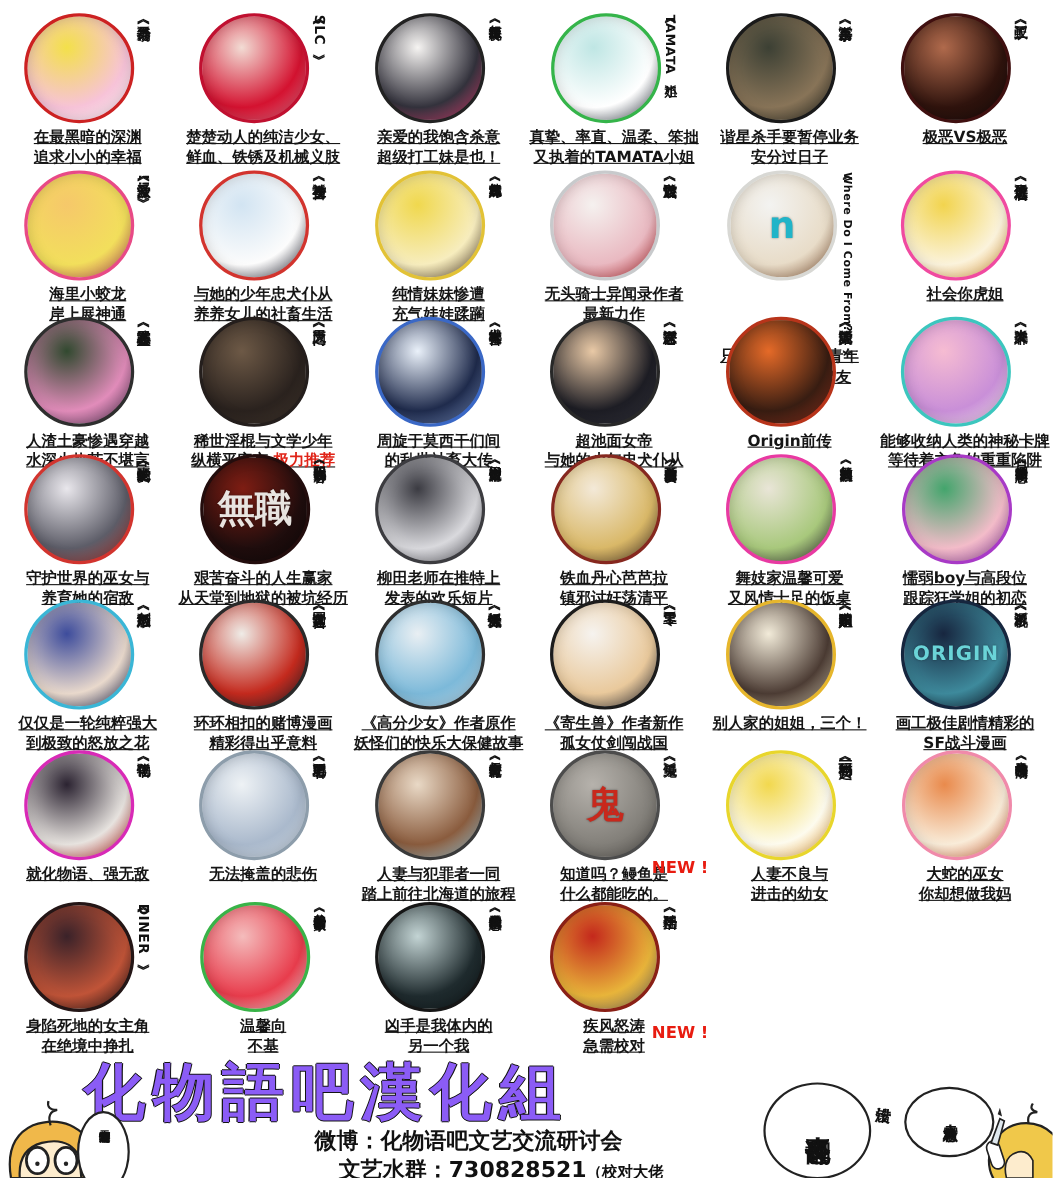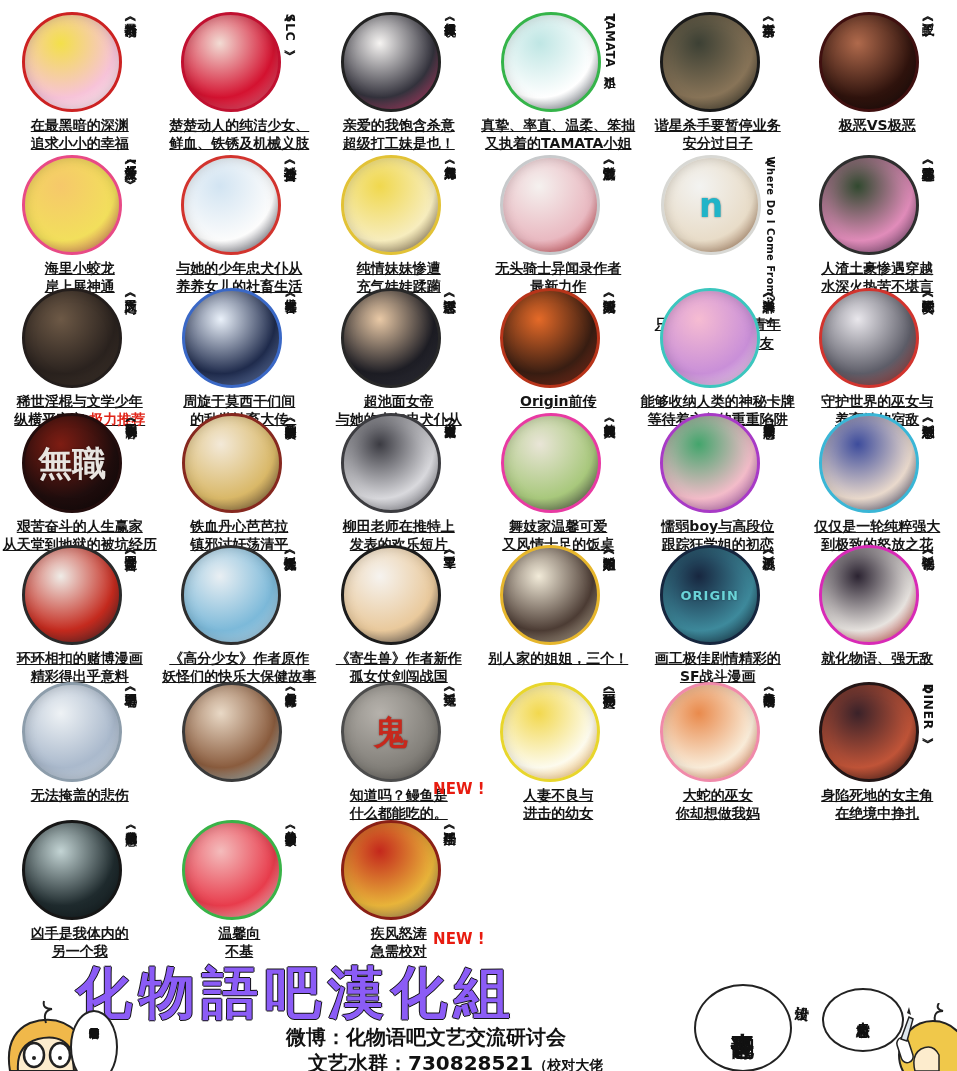--- a/index.html
+++ b/index.html
@@ -14,21 +14,21 @@
     padding-top:12px;
   }
   .cell{position:relative;display:flex;flex-direction:column;align-items:center;overflow:visible;}
   .cell-top{display:flex;align-items:flex-start;}
   .avatar{
     width:94px;height:94px;border-radius:50%;border:3px solid #222;flex:none;
     display:flex;align-items:center;justify-content:center;overflow:hidden;
     box-shadow:inset 0 0 12px rgba(0,0,0,.18);
   }
   .avatar-text{font-weight:bold;text-shadow:0 0 2px rgba(0,0,0,.45);line-height:1;}
-  .at-2{font-size:34px;} .at-4{font-size:21px;} .at-long{font-size:13px;letter-spacing:1px;}
+  .at-2{font-size:34px;} .at-4{font-size:21px;} .at-long{font-size:18px;letter-spacing:1px;}
   .vtitle{
     writing-mode:vertical-rl;text-orientation:mixed;
     font-weight:bold;font-size:12.5px;line-height:1.05;letter-spacing:.5px;
     margin-left:3px;margin-top:1px;white-space:nowrap;color:#111;
   }
   .vtitle.small{font-size:11.5px;}
   .vtitle.xsmall{font-size:10px;}
   .desc{
     margin-top:4px;display:flex;flex-direction:column;align-items:center;
     font-weight:bold;font-size:14px;line-height:1.3;color:#151515;text-align:right;text-decoration:underline;
@@ -184,20 +184,29 @@
           <span class="avatar-text at-2" style="color: rgb(32, 180, 200);">n</span>
         </div>
       <div class="vtitle xsmall">《Where Do I Come From?~》</div>
     </div>
     <div class="desc">
         <span class="dline">只会模仿他人的青年</span>
         <span class="dline">与他的黑社会挚友</span>
       </div>
   </div>
 
+  <div class="cell">
+    <div class="cell-top">
+      <div class="avatar" style="border-color: rgb(240, 74, 160); background: radial-gradient(circle at 38% 30%, rgb(242, 212, 78) 0%, rgb(251, 243, 220) 62%, rgb(232, 162, 62) 100%);"></div>
+      <div class="vtitle">《虎子悠着点》</div>
+    </div>
+    <div class="desc">
+        <span class="dline">社会你虎姐</span>
+      </div>
+  </div>
 
   <div class="cell">
     <div class="cell-top">
       <div class="avatar" style="border-color: rgb(46, 46, 46); background: radial-gradient(circle at 38% 30%, rgb(49, 73, 47) 0%, rgb(225, 140, 186) 62%, rgb(75, 50, 80) 100%);"></div>
       <div class="vtitle">《迷宫黑心企业》</div>
     </div>
     <div class="desc">
         <span class="dline">人渣土豪惨遇穿越</span>
         <span class="dline">水深火热苦不堪言</span>
       </div>
@@ -277,37 +286,37 @@
       <div class="vtitle small">《无职强制收容所》</div>
     </div>
     <div class="desc">
         <span class="dline">艰苦奋斗的人生赢家</span>
         <span class="dline">从天堂到地狱的被坑经历</span>
       </div>
   </div>
 
   <div class="cell">
     <div class="cell-top">
+      <div class="avatar" style="border-color: rgb(60, 60, 64); background: radial-gradient(circle at 38% 30%, rgb(59, 59, 66) 0%, rgb(217, 217, 221) 62%, rgb(87, 87, 95) 100%);"></div>
+      <div class="vtitle small">《柳田史太短篇集》</div>
+    </div>
+    <div class="desc">
+        <span class="dline">柳田老师在推特上</span>
+        <span class="dline">发表的欢乐短片</span>
+      </div>
+  </div>
+
+  <div class="cell">
+    <div class="cell-top">
       <div class="avatar" style="border-color: rgb(134, 40, 31); background: radial-gradient(circle at 38% 30%, rgb(243, 233, 216) 0%, rgb(217, 184, 104) 62%, rgb(74, 52, 38) 100%);"></div>
       <div class="vtitle small">《宫廷画家的缤纷留白》</div>
     </div>
     <div class="desc">
         <span class="dline">铁血丹心芭芭拉</span>
         <span class="dline">镇邪讨奸荡清平</span>
-      </div>
-  </div>
-
-  <div class="cell">
-    <div class="cell-top">
-      <div class="avatar" style="border-color: rgb(60, 60, 64); background: radial-gradient(circle at 38% 30%, rgb(59, 59, 66) 0%, rgb(217, 217, 221) 62%, rgb(87, 87, 95) 100%);"></div>
-      <div class="vtitle small">《柳田史太短篇集》</div>
-    </div>
-    <div class="desc">
-        <span class="dline">柳田老师在推特上</span>
-        <span class="dline">发表的欢乐短片</span>
       </div>
   </div>
 
   <div class="cell">
     <div class="cell-top">
       <div class="avatar" style="border-color: rgb(232, 58, 162); background: radial-gradient(circle at 38% 30%, rgb(233, 229, 215) 0%, rgb(168, 200, 124) 62%, rgb(44, 44, 49) 100%);"></div>
       <div class="vtitle small">《舞妓家的料理人》</div>
     </div>
     <div class="desc">
         <span class="dline">舞妓家温馨可爱</span>
@@ -411,20 +420,24 @@
     <div class="desc">
         <span class="dline">无法掩盖的悲伤</span>
       </div>
   </div>
 
   <div class="cell">
     <div class="cell-top">
       <div class="avatar" style="border-color: rgb(58, 58, 58); background: radial-gradient(circle at 38% 30%, rgb(233, 217, 198) 0%, rgb(138, 92, 62) 62%, rgb(169, 217, 233) 100%);"></div>
       <div class="vtitle small">《与雪女向蟹北行》</div>
     </div>
+    <div class="desc">
+        <span class="dline">人妻与犯罪者一同</span>
+        <span class="dline">踏上前往北海道的旅程</span>
+      </div>
   </div>
 
   <div class="cell">
     <div class="cell-top">
       <div class="avatar" style="border-color: rgb(76, 76, 76); background: radial-gradient(circle at 38% 30%, rgb(182, 178, 172) 0%, rgb(131, 128, 122) 62%, rgb(85, 82, 78) 100%);">
           <span class="avatar-text at-2" style="color: rgb(200, 40, 28);">鬼</span>
         </div>
       <div class="vtitle">《鳗鬼》</div>
     </div>
     <div class="desc">
@@ -462,37 +475,37 @@
       <div class="vtitle">《DINER》</div>
     </div>
     <div class="desc">
         <span class="dline">身陷死地的女主角</span>
         <span class="dline">在绝境中挣扎</span>
       </div>
   </div>
 
   <div class="cell">
     <div class="cell-top">
+      <div class="avatar" style="border-color: rgb(57, 179, 72); background: radial-gradient(circle at 38% 30%, rgb(244, 188, 188) 0%, rgb(232, 60, 76) 62%, rgb(251, 233, 233) 100%);"></div>
+      <div class="vtitle small">《爸爸和老爹的家常饭》</div>
+    </div>
+    <div class="desc">
+        <span class="dline">温馨向</span>
+        <span class="dline">不基</span>
+      </div>
+  </div>
+
+  <div class="cell">
+    <div class="cell-top">
       <div class="avatar" style="border-color: rgb(22, 22, 22); background: radial-gradient(circle at 38% 30%, rgb(195, 212, 212) 0%, rgb(31, 43, 46) 62%, rgb(16, 24, 26) 100%);"></div>
       <div class="vtitle small">《亲爱的我饱含杀意》</div>
     </div>
     <div class="desc">
         <span class="dline">凶手是我体内的</span>
         <span class="dline">另一个我</span>
-      </div>
-  </div>
-
-  <div class="cell">
-    <div class="cell-top">
-      <div class="avatar" style="border-color: rgb(57, 179, 72); background: radial-gradient(circle at 38% 30%, rgb(244, 188, 188) 0%, rgb(232, 60, 76) 62%, rgb(251, 233, 233) 100%);"></div>
-      <div class="vtitle small">《爸爸和老爹的家常饭》</div>
-    </div>
-    <div class="desc">
-        <span class="dline">温馨向</span>
-        <span class="dline">不基</span>
       </div>
   </div>
 
   <div class="cell">
     <div class="cell-top">
       <div class="avatar" style="border-color: rgb(138, 32, 22); background: radial-gradient(circle at 38% 30%, rgb(196, 40, 28) 0%, rgb(232, 180, 58) 62%, rgb(124, 116, 108) 100%);"></div>
       <div class="vtitle">《鸡仔生活》</div>
     </div>
     <div class="desc">
         <span class="dline">疾风怒涛</span>

